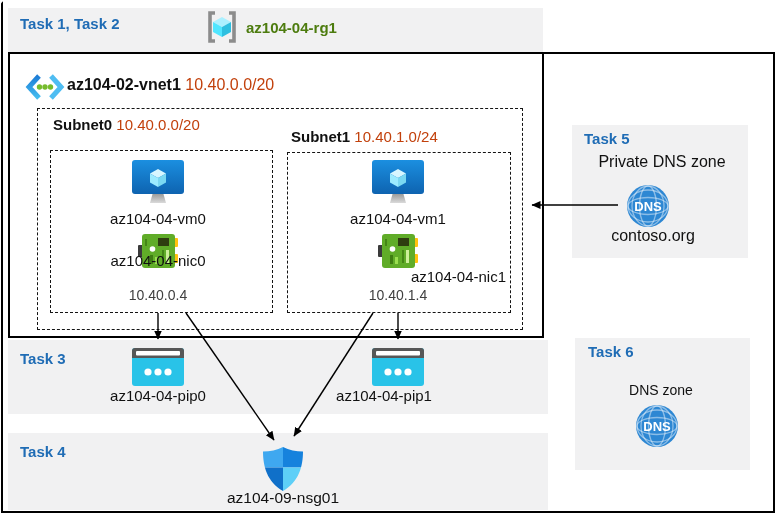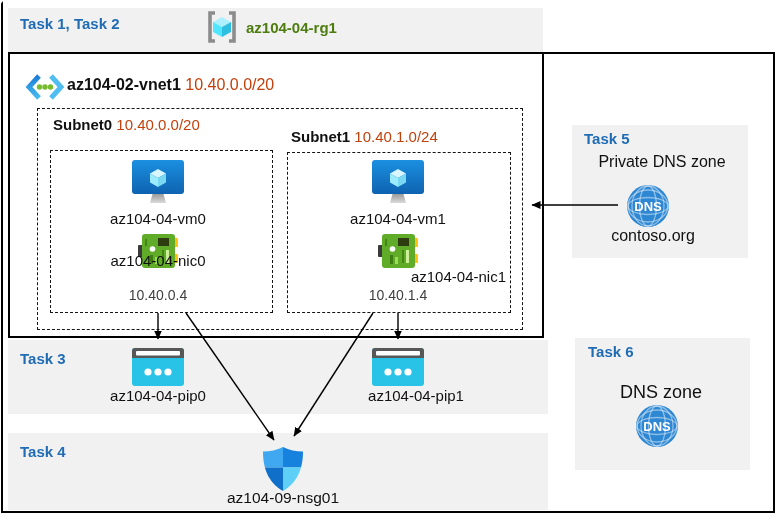--- a/index.html
+++ b/index.html
@@ -166,21 +166,21 @@
   <div class="center-label" style="left:66px;top:387px;width:184px;">az104-04-pip0</div>
 
   <svg class="abs" style="left:372px;top:348px;" width="52" height="38" viewBox="0 0 52 38">
     <rect x="0" y="0" width="52" height="38" rx="3" fill="#29C3E8"></rect>
     <path d="M3,0 h46 a3,3 0 0 1 3,3 v7 h-52 v-7 a3,3 0 0 1 3,-3 z" fill="#575757"></path>
     <rect x="4" y="3" width="44" height="4.5" rx="1" fill="#FFFFFF"></rect>
     <circle cx="16" cy="24" r="3.6" fill="#FFFFFF"></circle>
     <circle cx="26" cy="24" r="3.6" fill="#FFFFFF"></circle>
     <circle cx="36" cy="24" r="3.6" fill="#FFFFFF"></circle>
   </svg>
-  <div class="center-label" style="left:324px;top:387px;width:184px;">az104-04-pip1</div>
+  <div class="center-label" style="left:292px;top:387px;width:184px;">az104-04-pip1</div>
 
   <div class="panel" style="left:8px;top:433px;width:540px;height:77px;"></div>
   <div class="task-label" style="left:20px;top:443px;">Task 4</div>
 
   <svg class="abs" style="left:262px;top:446px;" width="42" height="46" viewBox="0 0 42 46">
     <defs>
       <clipPath id="shieldClip">
         <path d="M21,1 C27,4 34,5.5 41,5.5 C41,20 37,36 21,45 C5,36 1,20 1,5.5 C8,5.5 15,4 21,1 Z"></path>
       </clipPath>
     </defs>
@@ -188,21 +188,21 @@
       <rect x="0" y="0" width="21" height="21.5" fill="#3FA8F0"></rect>
       <rect x="21" y="0" width="21" height="21.5" fill="#1682DD"></rect>
       <rect x="0" y="21.5" width="21" height="24.5" fill="#1070C9"></rect>
       <rect x="21" y="21.5" width="21" height="24.5" fill="#5ECFF7"></rect>
     </g>
   </svg>
   <div class="center-label" style="left:191px;top:489px;width:184px;font-size:15.5px;">az104-09-nsg01</div>
 
   <div class="panel" style="left:575px;top:338px;width:175px;height:132px;"></div>
   <div class="task-label" style="left:588px;top:343px;">Task 6</div>
-  <div class="center-label" style="left:572px;top:382px;width:178px;font-size:18px;">DNS zone</div>
+  <div class="center-label" style="left:572px;top:382px;width:178px;font-size:14px;">DNS zone</div>
   <svg class="abs" style="left:635px;top:404px;" width="44" height="44" viewBox="0 0 44 44">
     <circle cx="22" cy="22" r="21" fill="#2D87D3"></circle>
     <g stroke="#FFFFFF" stroke-opacity="0.45" stroke-width="1.3" fill="none">
       <ellipse cx="22" cy="22" rx="8.5" ry="20"></ellipse>
       <ellipse cx="22" cy="22" rx="16" ry="20"></ellipse>
       <ellipse cx="22" cy="22" rx="20" ry="8.5"></ellipse>
       <ellipse cx="22" cy="22" rx="20" ry="16"></ellipse>
     </g>
     <text x="22" y="27" text-anchor="middle" font-family="Liberation Sans, sans-serif" font-size="13" font-weight="700" fill="#FFFFFF">DNS</text>
   </svg>

